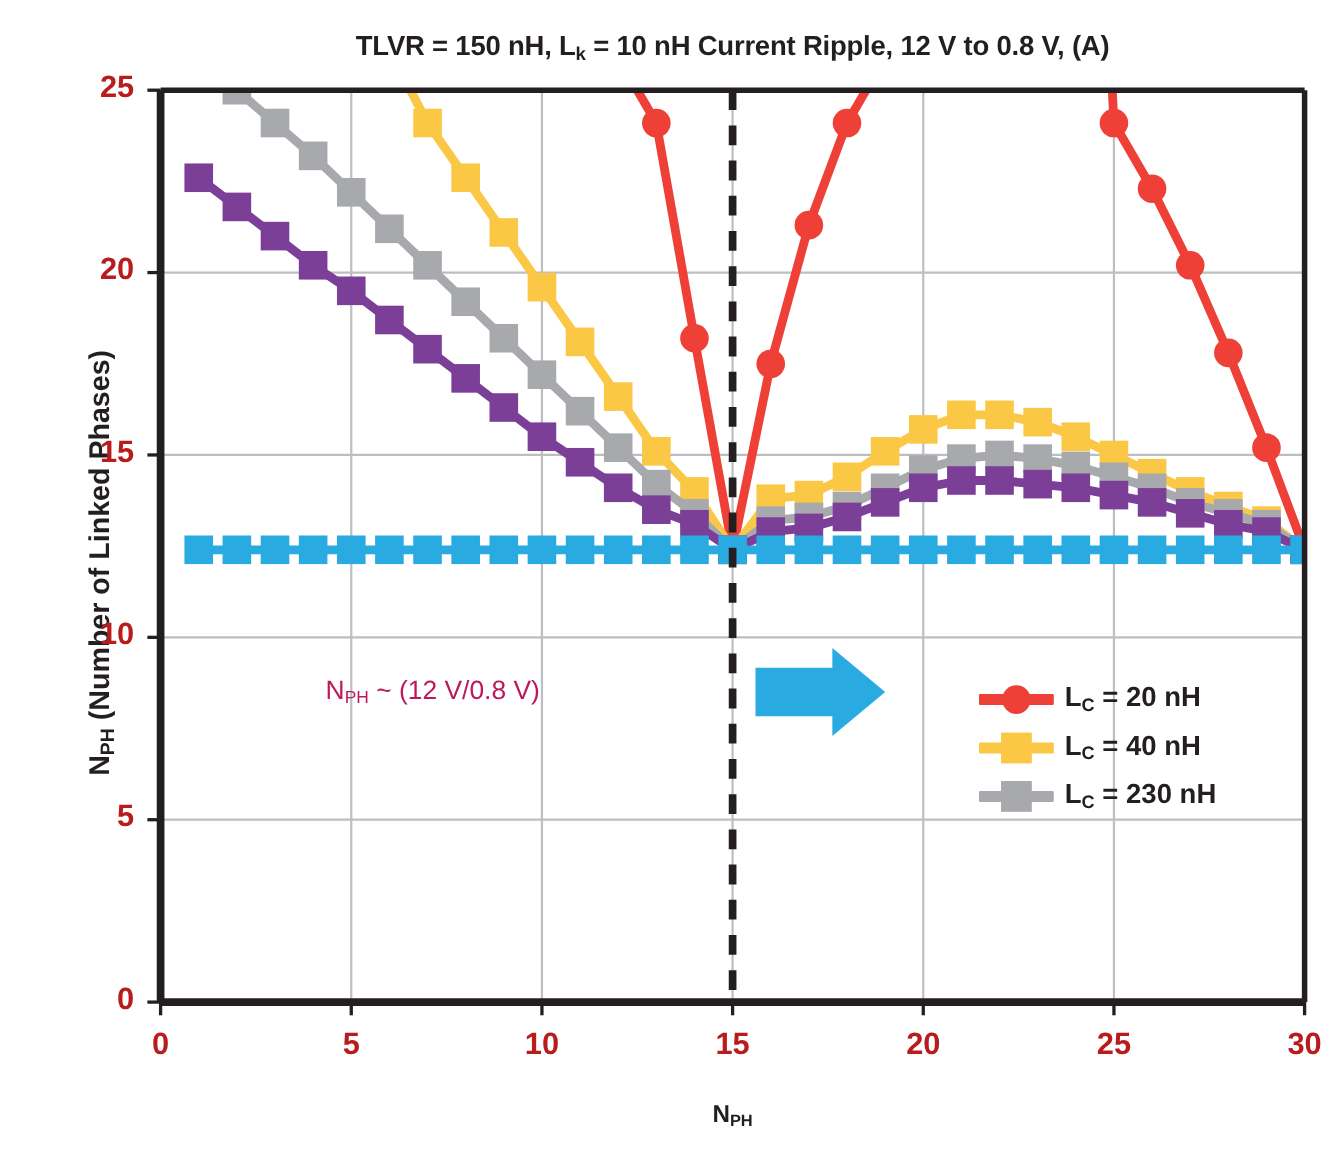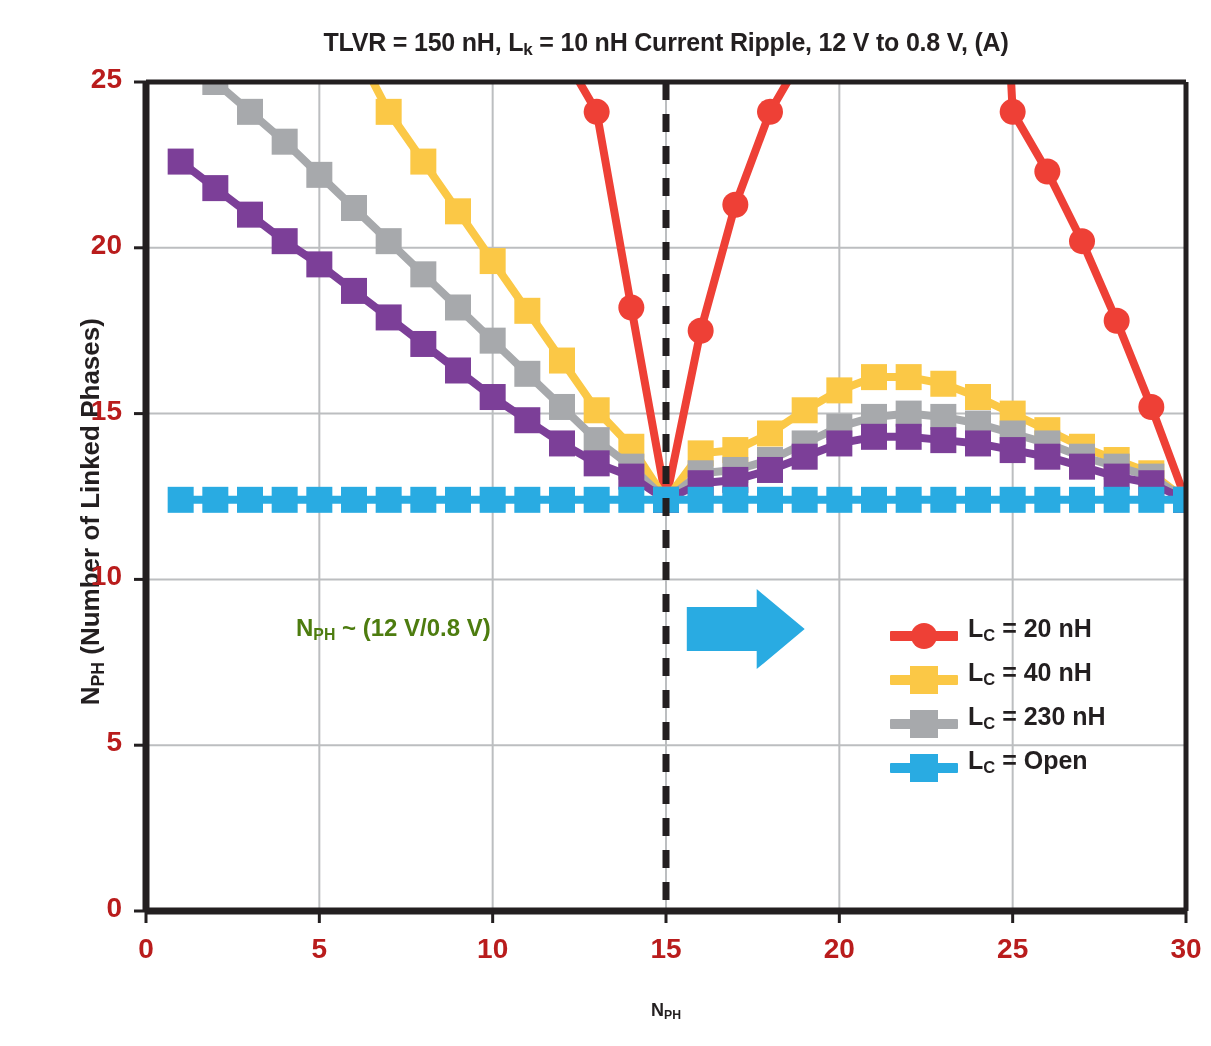--- a/index.html
+++ b/index.html
@@ -45,48 +45,49 @@
     font-weight: bold;
     color: #231f20;
     white-space: nowrap;
   }
   .ylabel sub, .xlabel sub { font-size: 0.68em; vertical-align: -0.25em; }
   .xlabel {
     position: absolute;
     left: 146px; top: 1000px;
     width: 1040px;
     text-align: center;
-    font-size: 18px;
+    font-size: 22px;
     font-weight: bold;
     color: #231f20;
   }
   .tick-label {
     position: absolute;
     font-size: 28px;
     font-weight: bold;
     color: #b91c1c;
   }
   .ytick { text-align: right; width: 56px; }
   .xtick { text-align: center; width: 60px; }
   .annotation {
     position: absolute;
     left: 296px; top: 614px;
     font-size: 24px;
-    font-weight: bold;
-    color: #4d7c0f;
+    font-weight: normal;
+    color: #be185d;
     white-space: nowrap;
   }
   .annotation sub { font-size: 0.66em; vertical-align: -0.25em; }
   .legend {
     position: absolute;
     left: 888px; top: 614px;
     width: 290px;
   }
   .legend-row {
     display: flex;
+    align-items: center;
     height: 44px;
   }
   .legend-swatch {
     width: 72px; height: 44px;
     position: relative;
     flex: 0 0 auto;
   }
   .legend-swatch .lline {
     position: absolute;
     left: 2px; right: 2px; top: 17px;
@@ -335,27 +336,20 @@
         </div>
         <div class="legend-text"><span>L</span><sub>C</sub><span> = 40 nH</span></div>
       </div>
       <div class="legend-row">
         <div class="legend-swatch">
           <div class="lline" style="background: rgb(167, 169, 172);"></div>
           <div class="lmark square" style="background: rgb(167, 169, 172);"></div>
         </div>
         <div class="legend-text"><span>L</span><sub>C</sub><span> = 230 nH</span></div>
       </div>
-      <div class="legend-row">
-        <div class="legend-swatch">
-          <div class="lline" style="background: rgb(41, 171, 226);"></div>
-          <div class="lmark square" style="background: rgb(41, 171, 226);"></div>
-        </div>
-        <div class="legend-text"><span>L</span><sub>C</sub><span> = Open</span></div>
-      </div>
     </div>
 
   <div id="ticks">
       <div class="tick-label ytick" style="left: 66px; top: 892px;">0</div>
       <div class="tick-label ytick" style="left: 66px; top: 726.2px;">5</div>
       <div class="tick-label ytick" style="left: 66px; top: 560.4px;">10</div>
       <div class="tick-label ytick" style="left: 66px; top: 394.6px;">15</div>
       <div class="tick-label ytick" style="left: 66px; top: 228.8px;">20</div>
       <div class="tick-label ytick" style="left: 66px; top: 63px;">25</div>
       <div class="tick-label xtick" style="left: 116px; top: 933px;">0</div>

